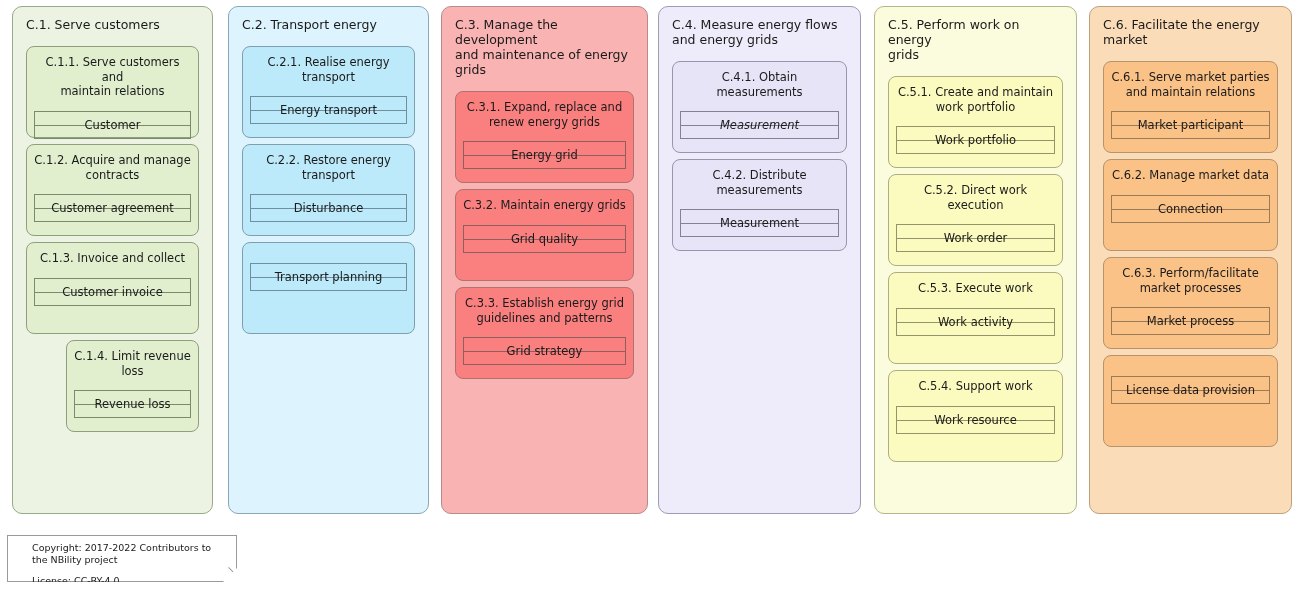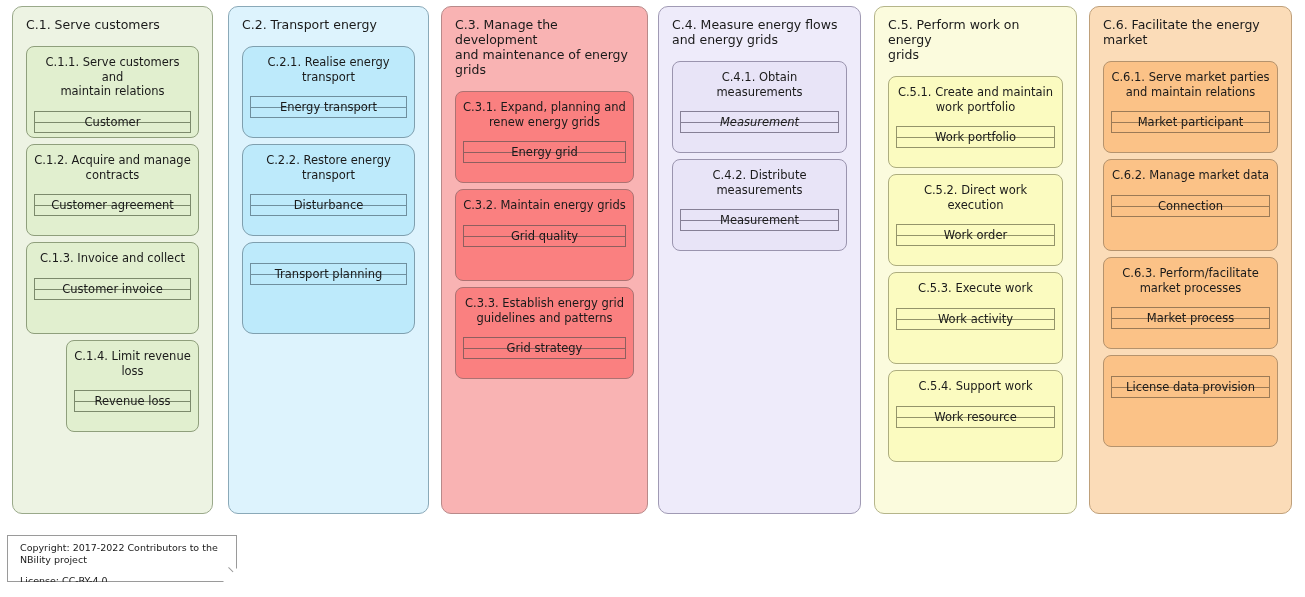--- a/index.html
+++ b/index.html
@@ -65,21 +65,21 @@
 
   
   .entity-wrap {
     margin-top: 12px;
     display: flex;
     justify-content: center;
   }
   .entity {
     position: relative;
     width: 100%;
-    height: 22px;
+    height: 28px;
     border: 1px solid #7a7a7a;
     background: transparent;
     box-sizing: border-box;
     padding-left: 48px;
   }
   .entity::after {
     content: "";
     position: absolute;
     left: 0;
     right: 0;
@@ -98,21 +98,21 @@
     z-index: 2;
   }
   .entity-label.italic { font-style: italic; }
 
   
   .pal-green       { background: #edf3e3; border-color: #9aa98a; }
   .pal-green .card { background: #e1efcf; border-color: #8f9f7c; }
   .pal-green .entity, .pal-green .entity::after { border-color: #7c8a6c; }
 
   .pal-blue        { background: #ddf3fd; border-color: #8aa9b8; }
-  .pal-blue .card  { background: #bdeafb; border-color: #7f9fae; border-radius: 11px; }
+  .pal-blue .card  { background: #bdeafb; border-color: #7f9fae; }
   .pal-blue .entity, .pal-blue .entity::after { border-color: #6f8f9e; }
 
   .pal-red         { background: #f9b3b3; border-color: #b88a8a; }
   .pal-red .card   { background: #fa8080; border-color: #ad7272; }
   .pal-red .entity, .pal-red .entity::after { border-color: #8e5f5f; }
 
   .pal-purple      { background: #eeebfa; border-color: #a09ab4; }
   .pal-purple .card{ background: #e8e4f7; border-color: #9a94ae; }
   .pal-purple .entity, .pal-purple .entity::after { border-color: #868096; }
 
@@ -127,21 +127,21 @@
   
   #note {
     position: absolute;
     left: 7px;
     top: 535px;
     width: 230px;
     height: 47px;
     box-sizing: border-box;
     background: #ffffff;
     border: 1px solid #9a9a9a;
-    padding: 6px 8px 0 12px;
+    padding: 6px 8px 0 24px;
     font-size: 9.5px;
     line-height: 12px;
     
     clip-path: polygon(0 0, 100% 0, 100% calc(100% - 14px), calc(100% - 14px) 100%, 0 100%);
   }
   #note .fold {
     position: absolute;
     right: 0;
     bottom: 0;
     width: 15px;
@@ -226,21 +226,21 @@
           </div>
         </div>
       </div>
     </div>
     <div class="col pal-red" style="left: 441px; width: 207px; height: 508px;">
       <div class="col-title">C.3. Manage the development
 and maintenance of energy
 grids</div>
       <div class="col-body">
         <div class="card" style="height: 92px;">
-          <div class="card-title">C.3.1. Expand, planning and
+          <div class="card-title">C.3.1. Expand, replace and
 renew energy grids</div>
           <div class="entity-wrap">
             <div class="entity">
               <div class="entity-label">Energy grid</div>
             </div>
           </div>
         </div>
         <div class="card" style="height: 92px;">
           <div class="card-title">C.3.2. Maintain energy grids</div>
           <div class="entity-wrap">

